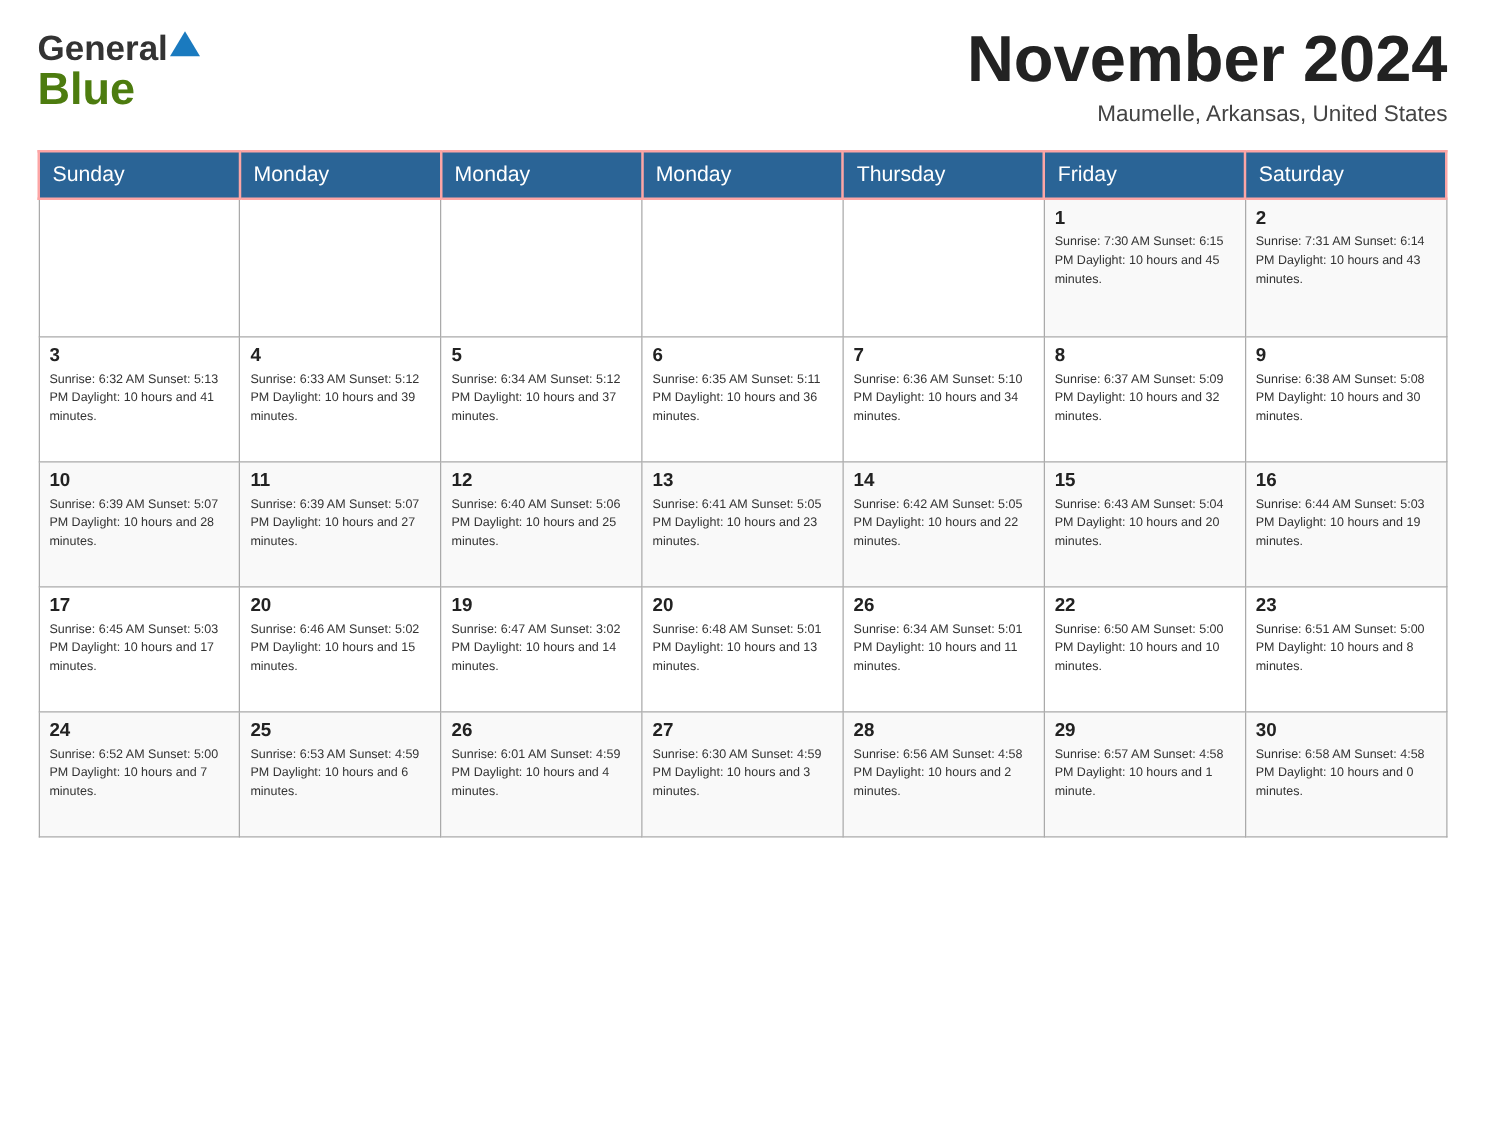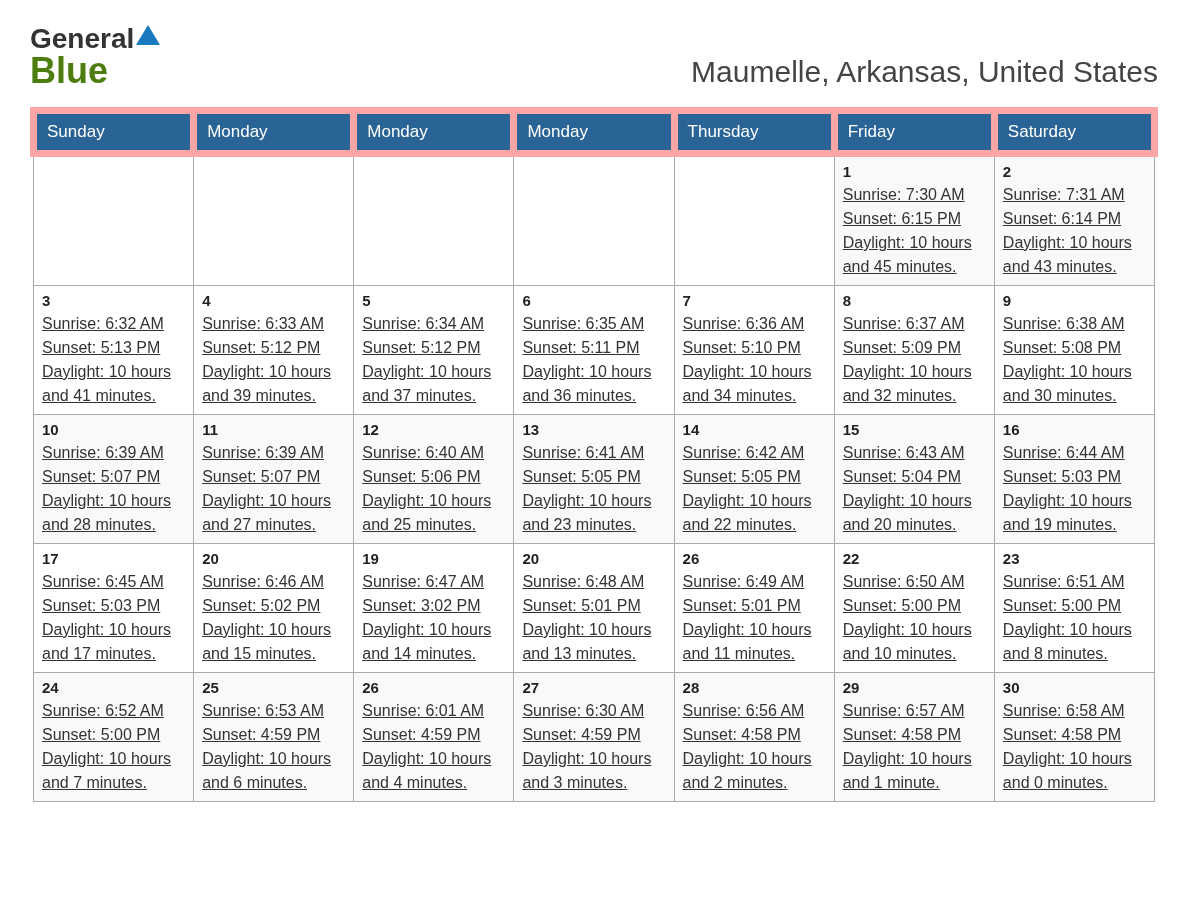--- a/index.html
+++ b/index.html
@@ -6,21 +6,21 @@
     body {
       font-family: Arial, sans-serif;
       background: #fff;
       width: 1188px;
       min-height: 918px;
       padding: 20px 30px;
     }
     .header-area {
       display: flex;
       justify-content: space-between;
-      align-items: flex-end;
+      align-items: flex-start;
       margin-bottom: 18px;
     }
     .logo {
       display: flex;
       flex-direction: column;
       align-items: flex-start;
       padding-top: 5px;
     }
     .logo-text-general {
       font-size: 28px;
@@ -49,81 +49,81 @@
     .title-area {
       text-align: right;
     }
     .month-title {
       font-size: 52px;
       font-weight: bold;
       color: #222;
       line-height: 1.1;
     }
     .location-title {
-      font-size: 30px;
+      font-size: 18px;
       color: #444;
       margin-top: 4px;
     }
     table {
       width: 100%;
       border-collapse: collapse;
       table-layout: fixed;
     }
     thead tr th {
       background-color: #2a6496;
       color: #fff;
       font-size: 17px;
       font-weight: normal;
       padding: 8px 10px;
       text-align: left;
-      border: 7px solid #fca5a5;
+      border: 2px solid #fca5a5;
     }
     tbody tr td {
       border: 1px solid #aaa;
       vertical-align: top;
       padding: 6px 8px;
       height: 100px;
       background: #fff;
       font-size: 13px;
       color: #333;
     }
     tbody tr:nth-child(odd) td {
       background: #f9f9f9;
     }
     .day-number {
       font-size: 15px;
       font-weight: bold;
       color: #222;
       margin-bottom: 3px;
     }
     .day-info {
-      font-size: 16px;
+      font-size: 10px;
       color: #333;
       line-height: 1.5;
-      text-decoration: underline;
     }
     .empty-cell {
       background: #fff !important;
     }
     tbody tr:first-child td {
       height: 110px;
     }
   </style>
 </head>
 <body>
 
 <div class="header-area">
   <div class="logo">
     <div style="display:flex;align-items:center;">
       <span class="logo-text-general">General</span>
       <span class="logo-icon"></span>
     </div>
     <span class="logo-text-blue">Blue</span>
   </div>
   <div class="title-area">
+    <div class="month-title">November 2024</div>
     <div class="location-title">Maumelle, Arkansas, United States</div>
   </div>
 </div>
 
 <table>
   <thead>
     <tr>
     <th>Sunday</th>
         <th>Monday</th>
         <th>Monday</th>
@@ -261,21 +261,21 @@
 Daylight: 10 hours and 14 minutes.</div>
         </td>
         <td>
           <div class="day-number">20</div>
           <div class="day-info">Sunrise: 6:48 AM
 Sunset: 5:01 PM
 Daylight: 10 hours and 13 minutes.</div>
         </td>
         <td>
           <div class="day-number">26</div>
-          <div class="day-info">Sunrise: 6:49 AM
+          <div class="day-info">Sunrise: 6:34 AM
 Sunset: 5:01 PM
 Daylight: 10 hours and 11 minutes.</div>
         </td>
         <td>
           <div class="day-number">22</div>
           <div class="day-info">Sunrise: 6:50 AM
 Sunset: 5:00 PM
 Daylight: 10 hours and 10 minutes.</div>
         </td>
         <td>

